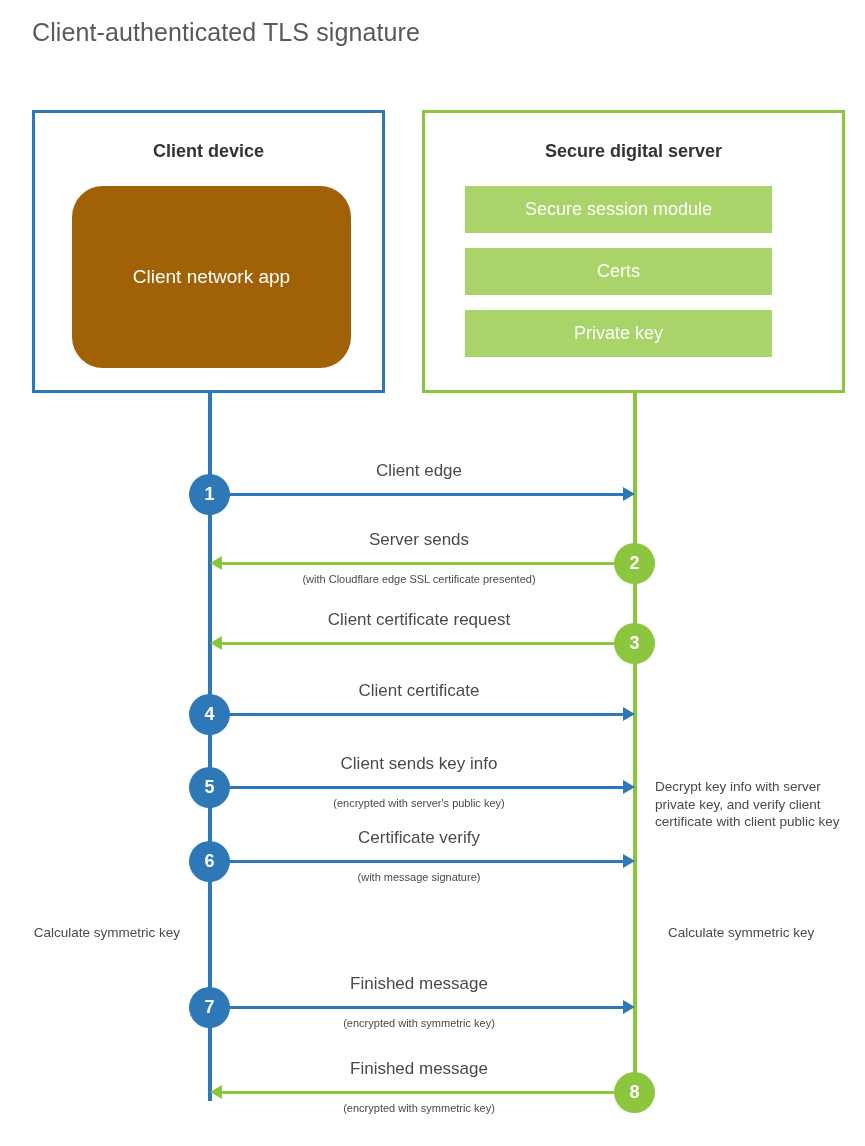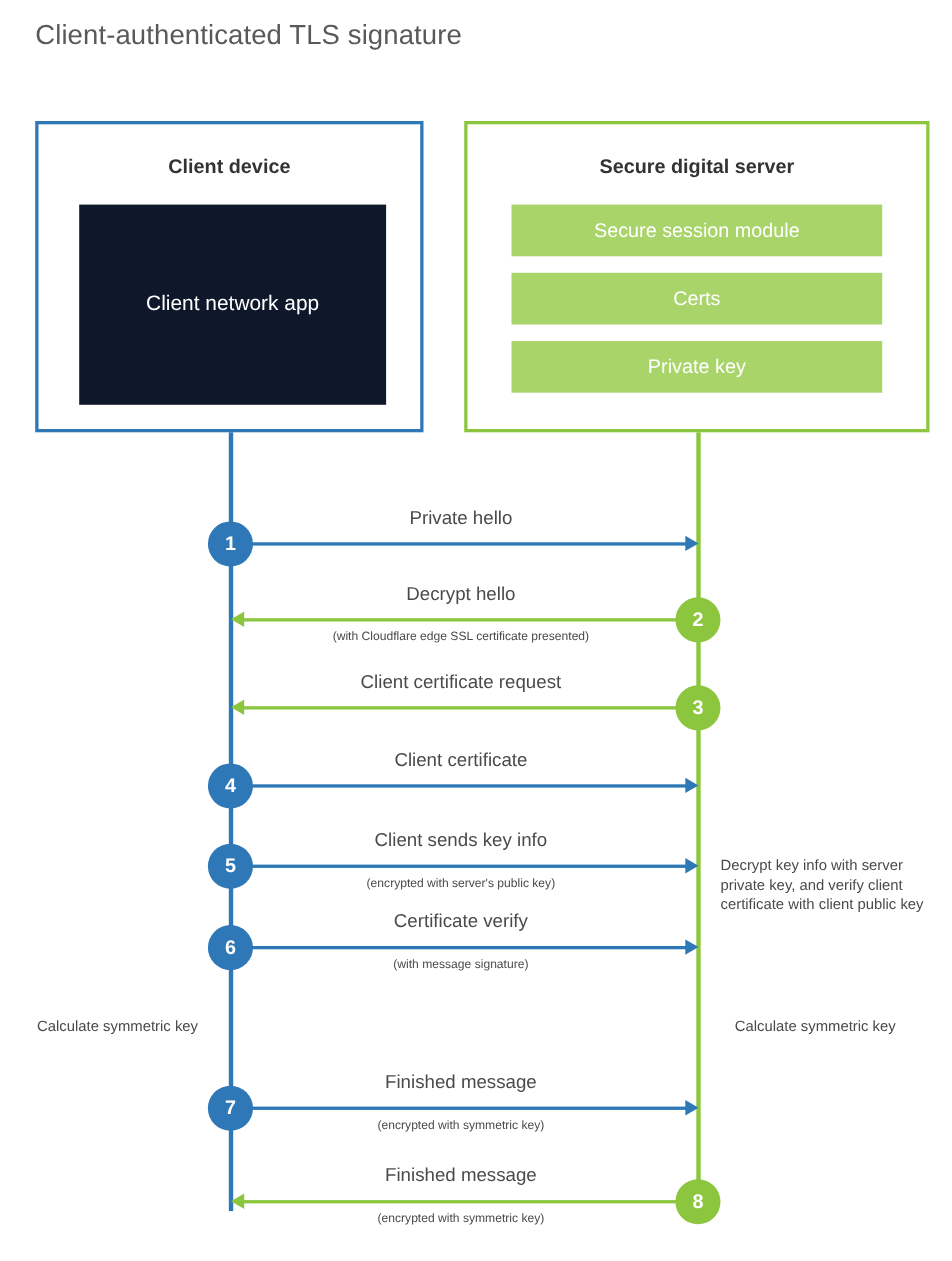--- a/index.html
+++ b/index.html
@@ -59,35 +59,36 @@
     color: #333333;
   }
 
   
   #client-app-block {
     position: absolute;
     left: 37px;
     top: 73px;
     width: 279px;
     height: 182px;
-    background: #0f172a;
+    background: #a16207;
     color: #ffffff;
     font-size: 19px;
     line-height: 26px;
     display: flex;
     align-items: center;
     justify-content: center;
     text-align: center;
+    border-radius: 31px;
   }
 
   
   .server-block {
     position: absolute;
     left: 40px;
-    width: 337px;
+    width: 307px;
     height: 47px;
     background: #a9d46a;
     color: #ffffff;
     font-size: 18px;
     display: flex;
     align-items: center;
     justify-content: center;
     text-align: center;
   }
   #server-block-0 { top: 73px; }
@@ -217,27 +218,27 @@
   <div class="server-block" id="server-block-0">Secure session module</div>
   <div class="server-block" id="server-block-1">Certs</div>
   <div class="server-block" id="server-block-2">Private key</div>
 </div>
 
 <div class="lifeline" id="client-lifeline"></div>
 <div class="lifeline" id="server-lifeline"></div>
 
 <div id="steps-container">
     <div class="step dir-right" style="top: 494px;">
-      <div class="step-label">Private hello</div>
+      <div class="step-label">Client edge</div>
       <div class="step-line"></div>
       <div class="arrow-head"></div>
       <div class="step-badge">1</div>
     </div>
     <div class="step dir-left" style="top: 563px;">
-      <div class="step-label">Decrypt hello</div>
+      <div class="step-label">Server sends</div>
       <div class="step-line"></div>
       <div class="arrow-head"></div>
       <div class="step-badge">2</div>
       <div class="step-sublabel">(with Cloudflare edge SSL certificate presented)</div>
     </div>
     <div class="step dir-left" style="top: 643px;">
       <div class="step-label">Client certificate request</div>
       <div class="step-line"></div>
       <div class="arrow-head"></div>
       <div class="step-badge">3</div>

